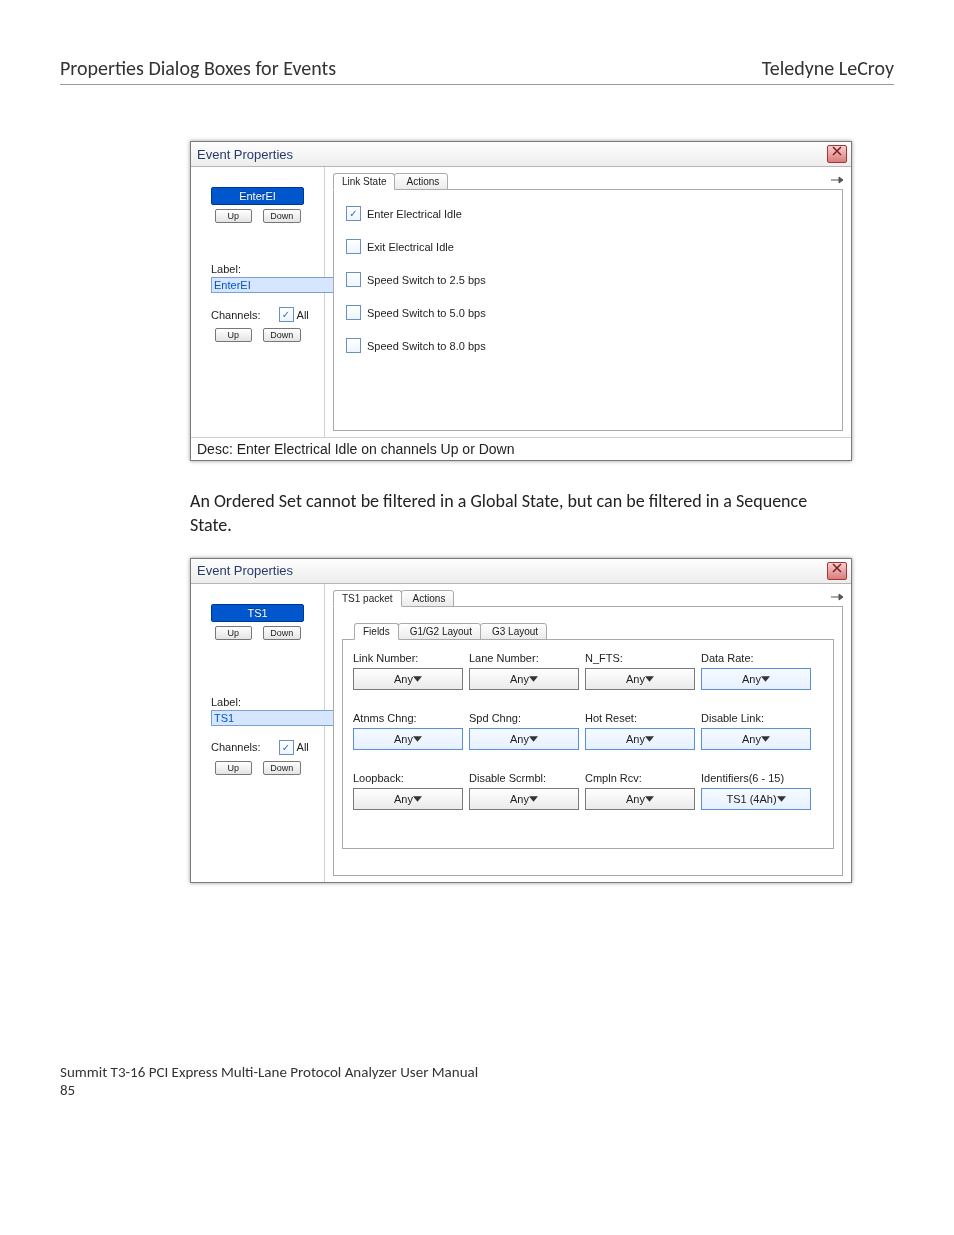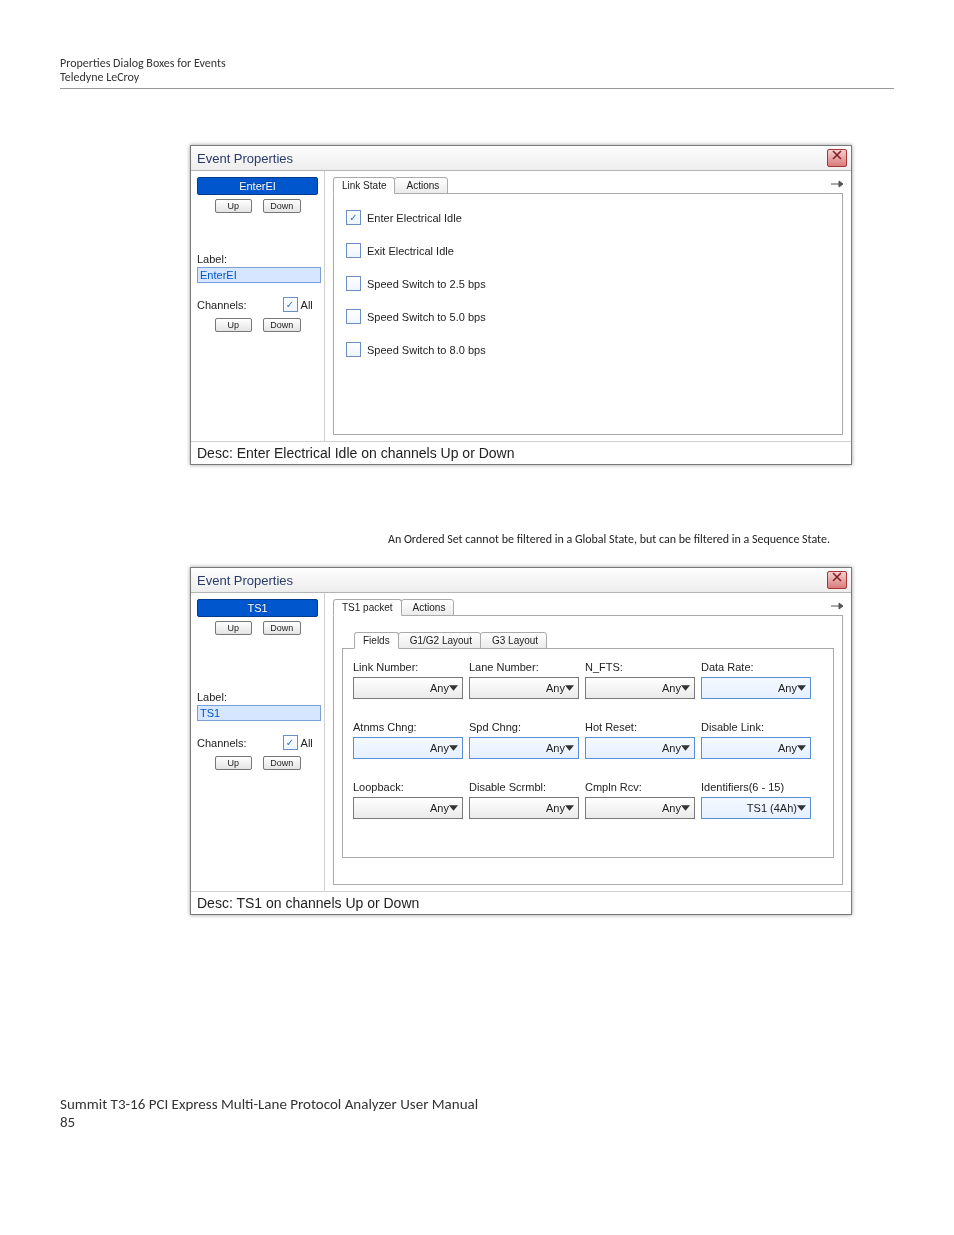--- a/index.html
+++ b/index.html
@@ -11,32 +11,30 @@
     width: 954px;
     box-sizing: border-box;
   }
   .page {
     padding: 56px 60px 40px 60px;
     box-sizing: border-box;
   }
   .header-row {
     display: flex;
     justify-content: space-between;
-    font-size: 12px;
+    font-size: 20px;
     color: #333;
     border-bottom: 1px solid #999;
     padding-bottom: 4px;
-    flex-direction: column;
   }
   .body-text {
-    margin: 66px 0 20px 130px;
-    font-size: 12px;
+    margin: 28px 0 20px 130px;
+    font-size: 18px;
     line-height: 1.35;
     max-width: 640px;
-    text-align: right;
   }
   .footer-row {
     display: flex;
     justify-content: space-between;
     font-size: 15px;
     color: #333;
     margin-top: 180px;
     flex-direction: column;
   }
 
@@ -74,21 +72,21 @@
     line-height: 14px;
     text-align: center;
     cursor: pointer;
   }
   .close-btn svg { display:block; margin:auto; }
   .dialog-body {
     display: flex;
   }
   .sidepanel {
     width: 134px;
-    padding: 6px;
+    padding: 20px;
     box-sizing: border-box;
     border-right: 1px solid #d0d0d0;
   }
   .enter-pill {
     background: #0056cc;
     color: #fff;
     font-size: 11px;
     text-align: center;
     border-radius: 2px;
     padding: 2px 0;
@@ -123,21 +121,21 @@
     padding: 1px 2px;
     font: inherit;
     color: #0056cc;
     background: #fff;
   }
   .side-input.sel { background: #d6e6ff; }
   .channels-row {
     margin-top: 14px;
     display: flex;
     align-items: center;
-    gap: 36px;
+    gap: 18px;
   }
   .channels-row label { display:flex; align-items:center; gap:3px; }
   .win-cb {
     width: 13px; height: 13px;
     border: 1px solid #6b8fc4;
     background: linear-gradient(#fff,#eef5ff);
     display:inline-flex; align-items:center; justify-content:center;
     font-size:10px; color:#2a6bd6;
   }
   .mainpanel {
@@ -185,24 +183,24 @@
   .subtabs { display:flex; margin:8px 0 -1px 12px; }
   .fields-grid {
     display:grid;
     grid-template-columns: repeat(4, 110px);
     column-gap: 6px;
     row-gap: 4px;
     padding: 12px 10px;
   }
   .fld-label { font-size:11px; }
   .fld-drop {
-    display:flex; align-items:center; justify-content:flex-end;
+    display:flex; align-items:center; justify-content:center;
     border:1px solid #7a7a7a;
     background: linear-gradient(#fff,#eaeaea);
-    padding:1px 4px;
+    padding:1px 21px;
     font-size:11px;
     height:18px;
     cursor:pointer;
   }
   .fld-drop.hl { border-color:#5a8ed6; background:linear-gradient(#f5faff,#e6f0ff); }
   .fld-drop svg { width:9px; height:6px; }
   .fields-wrap { border:1px solid #aaa; padding-bottom:8px; }
 </style>
 </head>
 <body>
@@ -427,21 +425,20 @@
                   </div>
                   <div style="height: 14px;"></div>
                   <div style="height: 14px;"></div>
                   <div style="height: 14px;"></div>
                   <div style="height: 14px;"></div>
                 </div>
             </div>
           </div>
         </div>
       </div>
-      <div class="desc-bar">Desc: TS1 on channels Up or Down</div>
     </div>
   </div>
 
   <div class="footer-row">
     <span>Summit T3-16 PCI Express Multi-Lane Protocol Analyzer User Manual</span>
     <span>85</span>
   </div>
 </div>
 
 </body></html>

